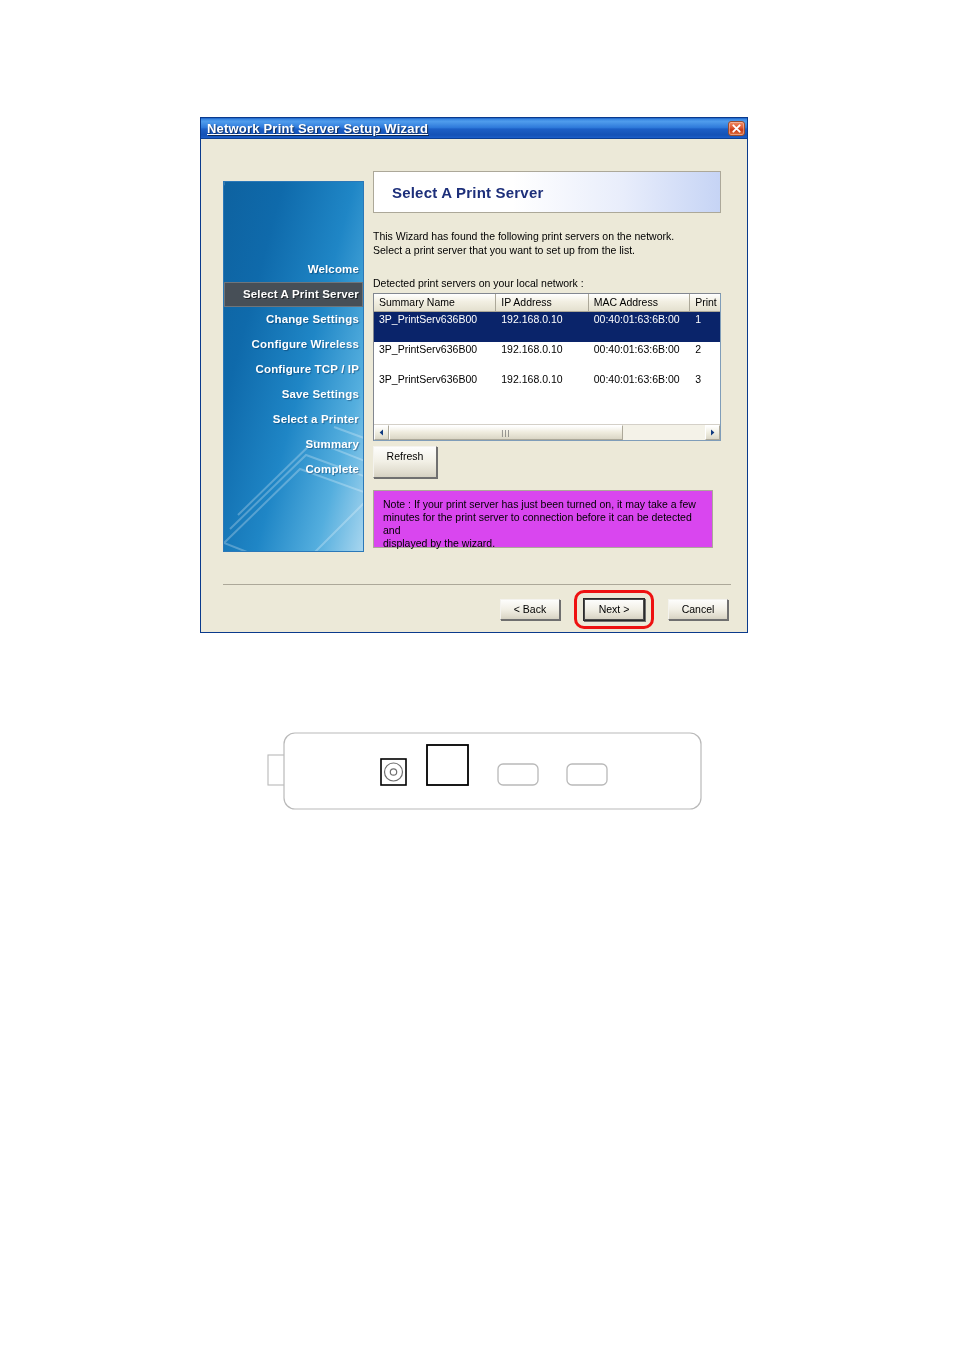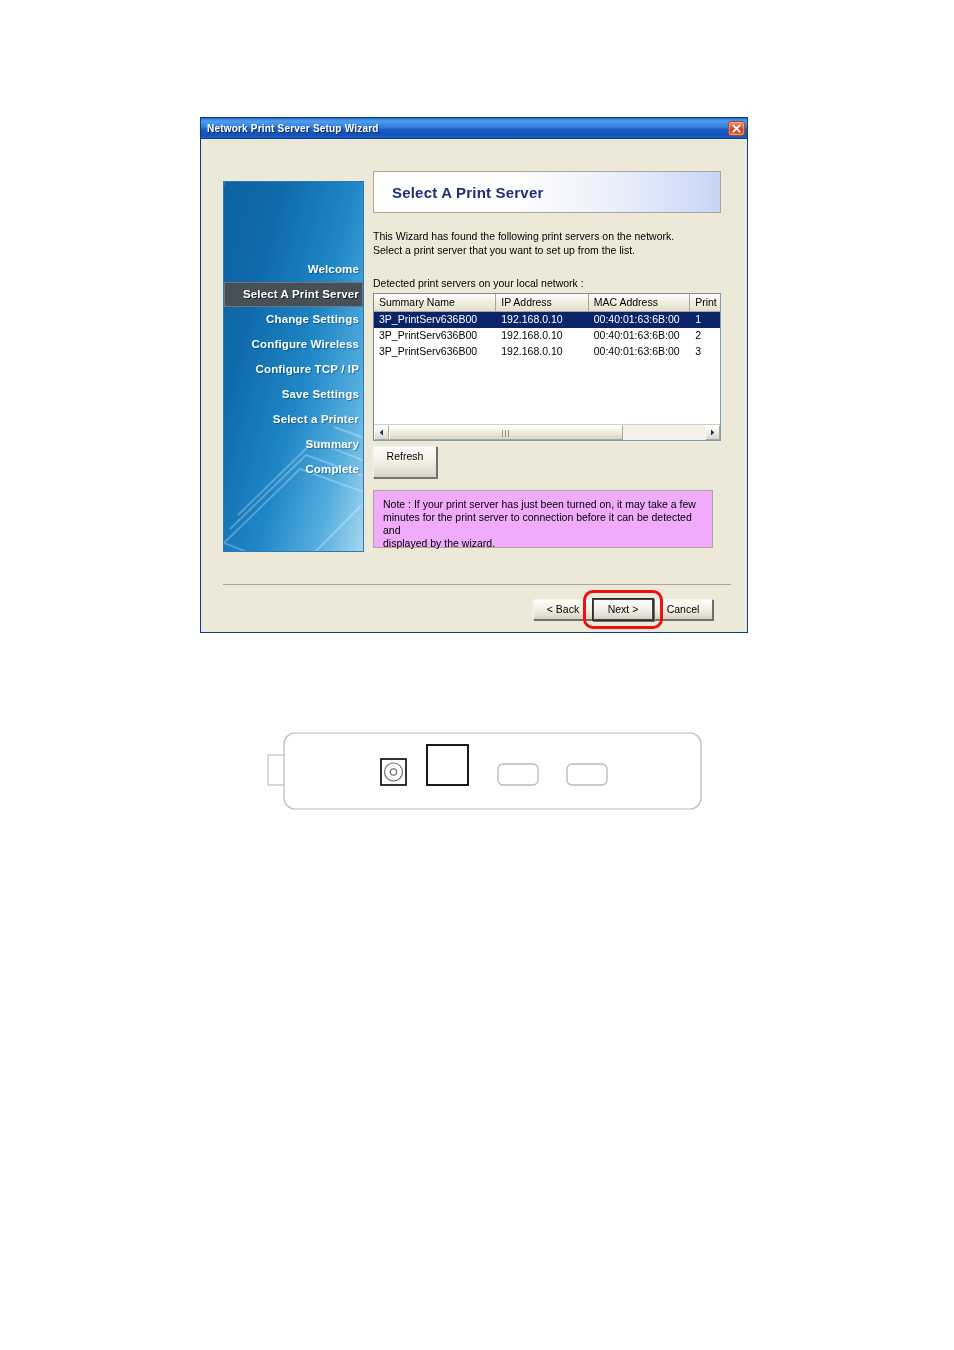--- a/index.html
+++ b/index.html
@@ -33,26 +33,27 @@
         #1b60c8 0%, #3f8de4 8%, #4f9cec 18%,
         #2e79da 48%, #1c5fc6 55%, #1452b6 85%, #1b5ec9 100%);
     border-bottom: 1px solid #0b3f94;
     display: flex;
     align-items: center;
     padding: 0 2px 0 6px;
     position: relative;
   }
   .titlebar-text {
     color: #ffffff;
-    font-size: 10px;
+    font-size: 13px;
     font-weight: bold;
     letter-spacing: 0.2px;
     text-shadow: 1px 1px 1px rgba(0,0,0,0.55);
     font-family: "Liberation Sans", sans-serif;
     white-space: nowrap;
+    text-decoration: underline;
   }
   .titlebar-spacer { flex: 1; }
   .close-btn {
     width: 17px;
     height: 15px;
     box-sizing: border-box;
     border: 1px solid #9c4c2e;
     border-radius: 3px;
     background: linear-gradient(to bottom, #f08a62 0%, #e2603a 40%, #c93a16 60%, #e0703f 100%);
     display: flex;
@@ -199,21 +200,21 @@
     line-height: 16px;
     padding-left: 5px;
     font-family: "Liberation Sans", sans-serif;
     white-space: nowrap;
     overflow: hidden;
     background: linear-gradient(to bottom, #ffffff 0%, #f2efe2 45%, #e4e0cf 100%);
   }
   .lb-rows { position: relative; }
   .lb-row {
     display: flex;
-    height: 16px;
+    height: 30px;
     font-size: 10.5px;
     line-height: 14px;
     color: #000000;
     font-family: "Liberation Sans", sans-serif;
   }
   .lb-row.selected {
     background: #0a246a;
     color: #ffffff;
   }
   .lb-row .cell {
@@ -294,43 +295,43 @@
     margin-top: -1px;
   }
 
   
   .note-box {
     margin-top: 12px;
     box-sizing: border-box;
     width: 340px;
     height: 58px;
     border: 1px solid #aca899;
-    background: #f0abfc;
+    background: #d946ef;
     padding: 7px 8px 4px 9px;
     font-size: 10.5px;
     line-height: 13px;
     color: #000000;
     font-family: "Liberation Sans", sans-serif;
   }
 
   
   .footer-rule {
     position: absolute;
     left: 22px;
     right: 16px;
     bottom: 47px;
     height: 1px;
     background: #aca899;
   }
   .footer-buttons {
     position: absolute;
-    right: 34px;
+    right: 19px;
     bottom: 12px;
     display: flex;
-    gap: 0;
+    gap: 24px;
     align-items: center;
     justify-content: space-between;
   }
   .nav-btn {
     width: 60px;
     height: 21px;
     line-height: 19px;
   }
   .nav-btn.default {
     border: 1px solid #4a4a4a;

